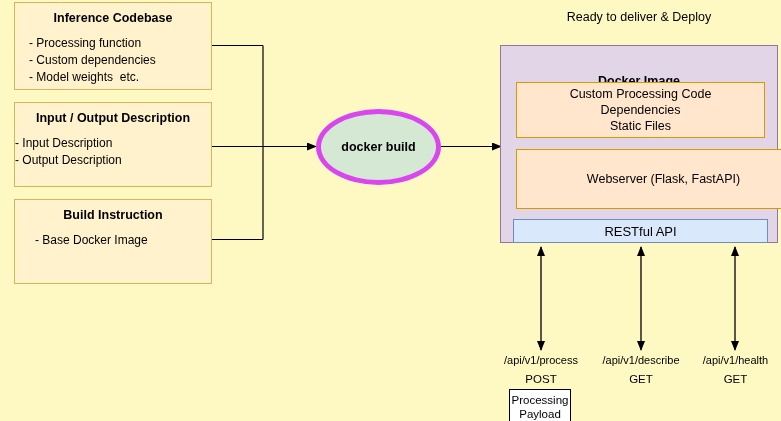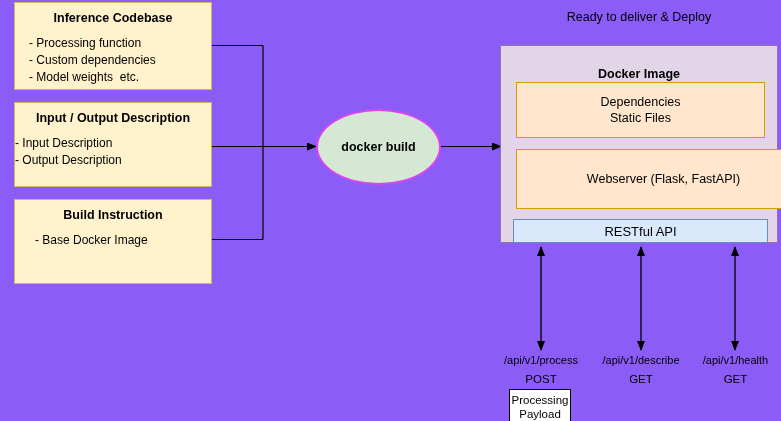--- a/index.html
+++ b/index.html
@@ -8,21 +8,21 @@
     background: #ffffff;
   }
   body {
     font-family: "Liberation Sans", sans-serif;
     -webkit-font-smoothing: antialiased;
   }
   #canvas {
     position: relative;
     width: 781px;
     height: 421px;
-    background: #8b5cf6;
+    background: #fef9c3;
     overflow: hidden;
   }
   .abs { position: absolute; box-sizing: border-box; }
 
   
   .src-box {
     background: #fff2cc;
     border: 1px solid #d6b656;
     text-align: center;
     padding-top: 7px;
@@ -40,21 +40,21 @@
     padding-left: 14px;
     font-size: 12px;
     color: #000;
     line-height: 17px;
   }
   .src-list div { white-space: pre; }
 
   
   .ellipse {
     background: #d5e8d4;
-    border: 2px solid #d946ef;
+    border: 5px solid #d946ef;
     border-radius: 50%;
     display: flex;
     align-items: center;
     justify-content: center;
     font-size: 12.5px;
     font-weight: bold;
     color: #000;
   }
 
   
@@ -167,24 +167,25 @@
     </div>
   </div>
 
   <div class="abs ellipse" style="left:316px; top:109px; width:125px; height:76px;">
     <span>docker build</span>
   </div>
 
   <div class="abs plain-label" style="left:500px; top:10px; width:278px; font-size:12.5px;">Ready to deliver &amp; Deploy</div>
 
   <div class="abs docker-panel" style="left:500px; top:45px; width:278px; height:198px;">
-    <div class="docker-title" style="margin-top:20px;">Docker Image</div>
+    <div class="docker-title" style="margin-top:27px;">Docker Image</div>
   </div>
 
   <div class="abs orange-box" style="left:516px; top:82px; width:249px; height:56px;">
+    <div>Custom Processing Code</div>
     <div>Dependencies</div>
     <div>Static Files</div>
   </div>
 
   <div class="abs orange-box" style="left:516px; top:149px; width:295px; height:60px;">
     <div>Webserver (Flask, FastAPI)</div>
   </div>
 
   <div class="abs blue-box" style="left:513px; top:219px; width:255px; height:24px;">
     <div>RESTful API</div>

